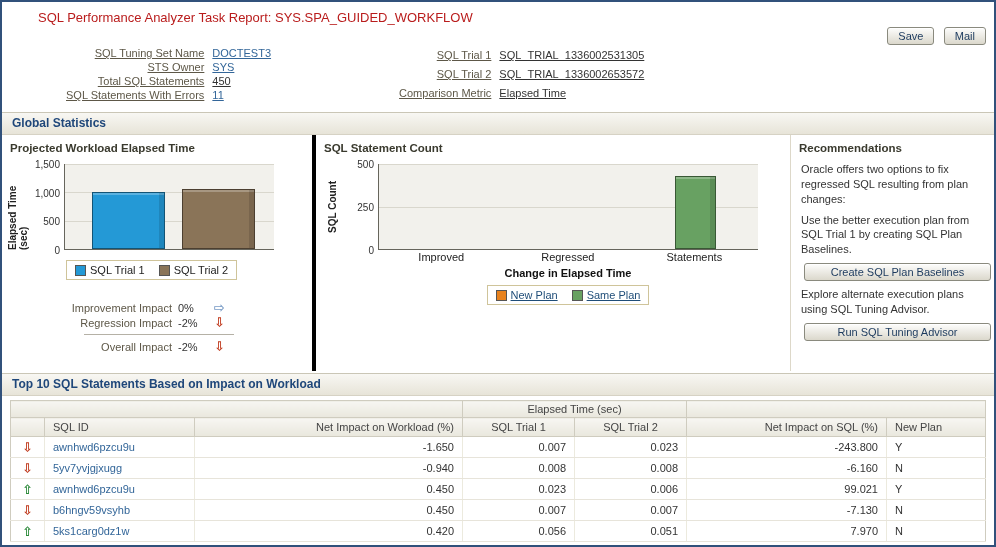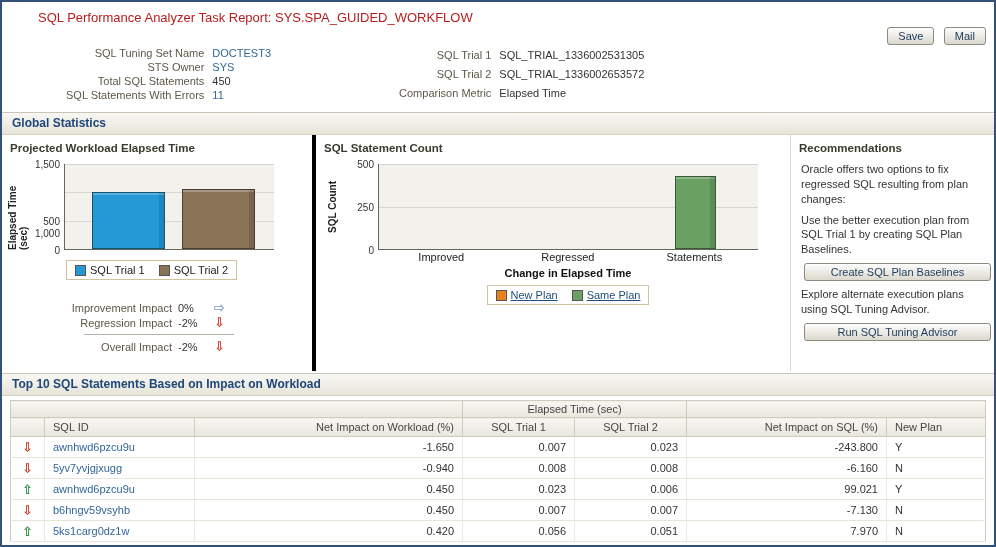--- a/index.html
+++ b/index.html
@@ -10,21 +10,21 @@
   .top { position:relative; padding:8px 10px 0 10px; height:42px; }
   .page-title { font-size:13px; font-weight:normal; color:#b91c1c;margin-left:26px; }
   .top-buttons { position:absolute; right:8px; top:24px; }
   .btn { display:inline-block; padding:2px 10px; margin-left:5px; border:1px solid #8a8a7e; border-radius:3px;
          background:linear-gradient(#fdfdfc,#dbd8cc); color:#1c3a5e; font-size:11px; cursor:pointer;
          box-shadow:inset 0 1px 0 #fff; font-family:inherit; }
 
   
   .summary { display:flex; padding:2px 10px 8px 60px; }
   .kv { border-collapse:collapse; font-size:11px; }
-  .kv td { padding:1px 4px; white-space:nowrap; }
+  .kv td { padding:1px 4px; white-space:nowrap;text-decoration:underline; }
   .kv .k { text-align:right; color:#5d5747; }
   .kv .v { text-align:left; color:#336699; }
   .kv .v.dark { color:#333; }
   .summary .right { margin-left:120px; }
 
   
   .section-bar { margin-top:2px; padding:3px 10px 4px 10px; font-size:12px; font-weight:bold; color:#1f477a;
                  background:linear-gradient(#f8f7f3,#e7e4d8); border-top:1px solid #cac6b6; border-bottom:1px solid #d6d2c4; }
 
   
@@ -33,21 +33,21 @@
   .p1 { width:310px; }
   .p2 { width:478px; border-left:4px solid #000000; }
   .p3 { flex:1; border-left:1px solid #ddd8c9; }
   .panel-title { font-size:11.5px; font-weight:bold; color:#3a3a2e; padding:3px 0 2px 0; }
 
   .chart-row { display:flex; align-items:stretch; margin-top:8px; }
   .ylab { writing-mode:vertical-rl; transform:rotate(180deg); font-size:10px; font-weight:bold; color:#222;
           display:flex; align-items:center; justify-content:center; width:16px; height:86px; }
   .yticks { position:relative; width:38px; height:86px; }
   .yticks span { position:absolute; right:4px; transform:translateY(-50%); font-size:10px; color:#333; }
-  .yt4 .t0{top:0;} .yt4 .t1{top:33.33%;margin-top:40px;} .yt4 .t2{top:66.67%;} .yt4 .t3{top:100%;}
+  .yt4 .t0{top:0;} .yt4 .t1{top:33.33%;} .yt4 .t2{top:66.67%;} .yt4 .t3{top:100%;}
   .yt3 .t0{top:0;} .yt3 .t1{top:50%;} .yt3 .t2{top:100%;}
   .plot { position:relative; height:86px; background:#f2f1ec; border-left:1px solid #66655c; border-bottom:1px solid #66655c; }
   .plot1 { width:210px; }
   .plot2 { width:380px; }
   .grid { position:absolute; left:0; right:0; height:1px; background:#d9d7cd; }
   .g0{top:0;} .g33{top:33.33%;} .g50{top:50%;} .g67{top:66.67%;}
   .bar { position:absolute; bottom:0; border:1px solid rgba(0,0,0,.45); box-shadow:inset -5px 0 0 rgba(0,0,0,.12), inset 0 2px 0 rgba(255,255,255,.25); }
   .b1 { left:13%; width:35%; }
   .b2 { left:56%; width:35%; }
   .cb { width:11%; } .s1c2{left:78%;}

